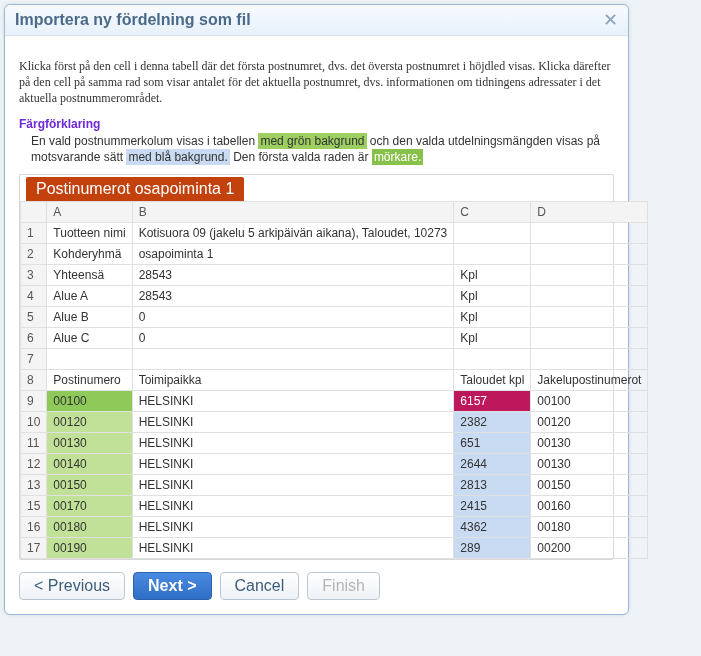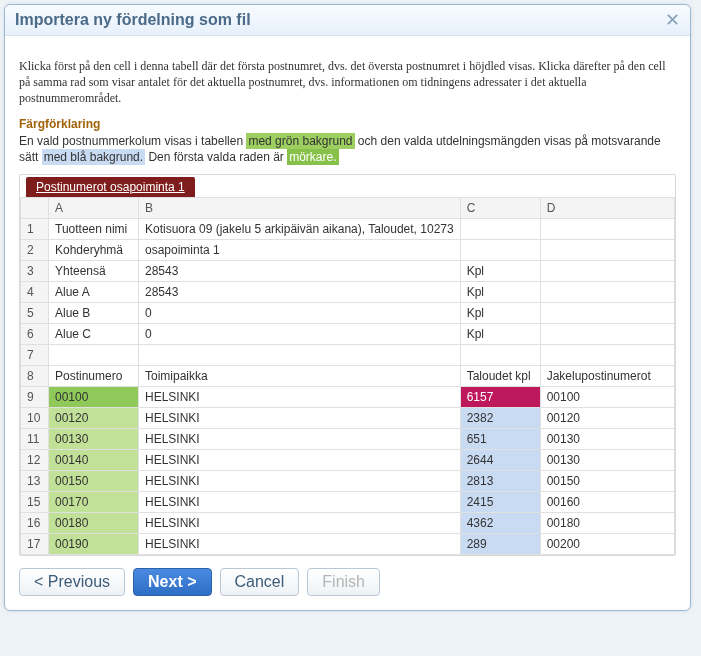--- a/index.html
+++ b/index.html
@@ -5,21 +5,21 @@
   * { box-sizing: border-box; }
   body {
     margin: 0;
     font-family: Arial, sans-serif;
     font-size: 12px;
     background: #eef3f8;
     color: #333;
     padding: 4px;
   }
   .dialog {
-    width: 687px;
+    width: 625px;
     background: #fff;
     border: 1px solid #9ab8d6;
     border-radius: 6px;
     box-shadow: 0 0 4px rgba(0,0,0,0.1);
   }
   .titlebar {
     display: flex;
     align-items: center;
     justify-content: space-between;
     padding: 6px 10px;
@@ -37,35 +37,34 @@
     font-size: 18px;
     color: #8aa4bb;
     cursor: pointer;
     line-height: 1;
   }
   .content { padding: 10px 14px 14px; }
   .desc { margin: 12px 0 10px; line-height: 1.35; font-family: Liberation Serif, serif; }
   .section-h {
     font-weight: bold;
     margin: 4px 0 2px;
-    color: #a16207;
-  }
-  .legend-line { margin: 0 0 8px; line-height: 1.4; }
+    color: #6d28d9;
+  }
+  .legend-line { margin: 0 12px 8px; line-height: 1.4; }
   .hl-green { background: #9ccf5f; padding: 1px 2px; }
   .hl-blue  { background: #c9dbf2; padding: 1px 2px; }
   .hl-dgreen{ background: #88c14a; color:#fff; padding: 1px 2px; }
   .sheet-wrap { border: 1px solid #d8d8d8; border-radius: 2px; }
   .tab {
     display: inline-block;
-    background: #7f1d1d;
+    background: #c2410c;
     color: #fff;
     padding: 3px 10px;
-    font-size: 12px;
+    font-size: 16px;
     border-radius: 2px 2px 0 0;
-    text-decoration: underline;
   }
   .tab-row { padding: 2px 2px 0 6px; }
   table.grid {
     width: 100%;
     border-collapse: collapse;
     font-size: 12px;
   }
   table.grid th, table.grid td {
     border: 1px solid #e0e0e0;
     padding: 3px 6px;

